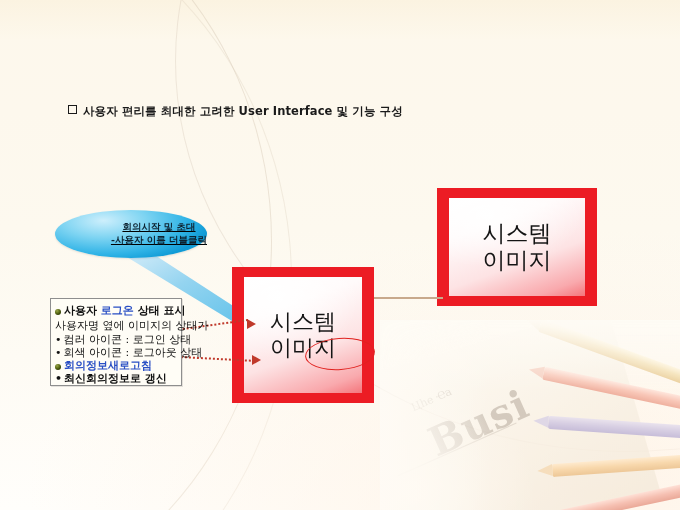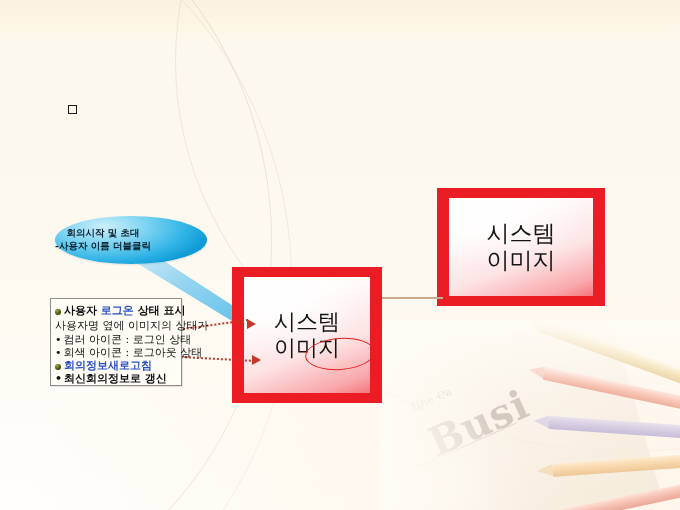--- a/index.html
+++ b/index.html
@@ -53,44 +53,44 @@
          background:linear-gradient(180deg,rgba(255,254,250,1) 0%,rgba(255,254,250,0) 100%);}
 
   
   .hdr{position:absolute;font-family:"DejaVu Sans","Liberation Sans",sans-serif;
        font-weight:bold;font-size:11.5px;color:#1a1a1a;white-space:nowrap;letter-spacing:.1px;}
   .sq{display:inline-block;width:7px;height:7px;border:1.4px solid #1a1a1a;
       margin-right:6px;vertical-align:1px;}
 
   
   .redbox{position:absolute;background:#ec1c24;
-          box-shadow:0 0 0 0 rgba(0,0,0,0);padding-left:8px;}
+          box-shadow:0 0 0 0 rgba(0,0,0,0);}
   .redbox .inner{position:absolute;left:12px;top:10px;right:12px;bottom:10px;
           background:linear-gradient(160deg,#ffffff 0%,#fffafa 28%,#fde3e4 62%,#f9a9ad 88%,#f4767c 100%);
           display:flex;flex-direction:column;align-items:center;justify-content:center;}
   .redbox .glow{position:absolute;left:0;top:0;right:0;bottom:0;
           background:radial-gradient(120% 90% at 28% 18%, rgba(255,255,255,.95) 0%, rgba(255,255,255,0) 58%);}
   .redbox .label{position:relative;
           font-family:"DejaVu Serif","Liberation Serif",serif;
           color:#141414;text-align:center;line-height:1.18;}
 
   #box-right{left:437px;top:188px;width:160px;height:118px;}
   #box-right .label{font-size:23px;}
   #box-left{left:232px;top:267px;width:142px;height:136px;}
   #box-left .label{font-size:22px;}
 
   
   #ellipse-mark{position:absolute;left:305px;top:338px;width:68px;height:30px;
      border:1.6px solid #e0221f;border-radius:50%;transform:rotate(-4deg);background:transparent;}
 
   
-  #callout{position:absolute;left:55px;top:216px;width:152px;height:48px;border-radius:50%;
+  #callout{position:absolute;left:55px;top:210px;width:152px;height:48px;border-radius:50%;
       background:radial-gradient(70% 90% at 32% 22%, #cdeffc 0%, #7ed4f2 40%, #2fb3e6 78%, #109bd6 100%);
-      display:flex;align-items:center;justify-content:flex-start;
-      box-shadow:0 1px 2px rgba(0,0,0,.10);}
+      display:flex;align-items:center;justify-content:flex-end;
+      box-shadow:0 1px 2px rgba(0,0,0,.10);text-decoration:underline;}
   #callout .ctext{font-family:"DejaVu Sans","Liberation Sans",sans-serif;
       font-weight:bold;font-size:9.5px;color:#0d2230;line-height:1.32;text-align:center;}
 
   
   #tail{position:absolute;left:110px;top:248px;width:160px;height:92px;}
 
   
   #infobox{position:absolute;left:50px;top:298px;width:130px;height:86px;
       background:#fffdf6;border:1.2px solid #8e8e8e;box-shadow:1px 1px 0 rgba(0,0,0,.10);}
   #infobox .ln{font-family:"DejaVu Sans","Liberation Sans",sans-serif;
@@ -147,21 +147,21 @@
     </div>
     <div class="pencil" style="left:176px;bottom:18px;width:150px;background:linear-gradient(180deg,#ffd0c6,#ef9584,#da6b55);transform:rotate(-12deg);">
       
     </div>
     <div class="blurmask"></div>
     <div class="softL"></div>
     <div class="softT"></div>
   </div>
 
   <div class="hdr" style="left:68px;top:104px;">
-    <span class="sq"></span>
+    <span class="sq"></span><span>사용자 편리를 최대한 고려한 User Interface 및  기능 구성</span>
   </div>
 
   <svg id="tail" viewBox="0 0 160 92">
     <defs>
       <linearGradient id="tg" x1="0" y1="0" x2="1" y2="1">
         <stop offset="0%" stop-color="#dff1fb" stop-opacity="0.95"></stop>
         <stop offset="45%" stop-color="#8fd2f0" stop-opacity="0.95"></stop>
         <stop offset="100%" stop-color="#4fbbe8" stop-opacity="0.95"></stop>
       </linearGradient>
     </defs>

